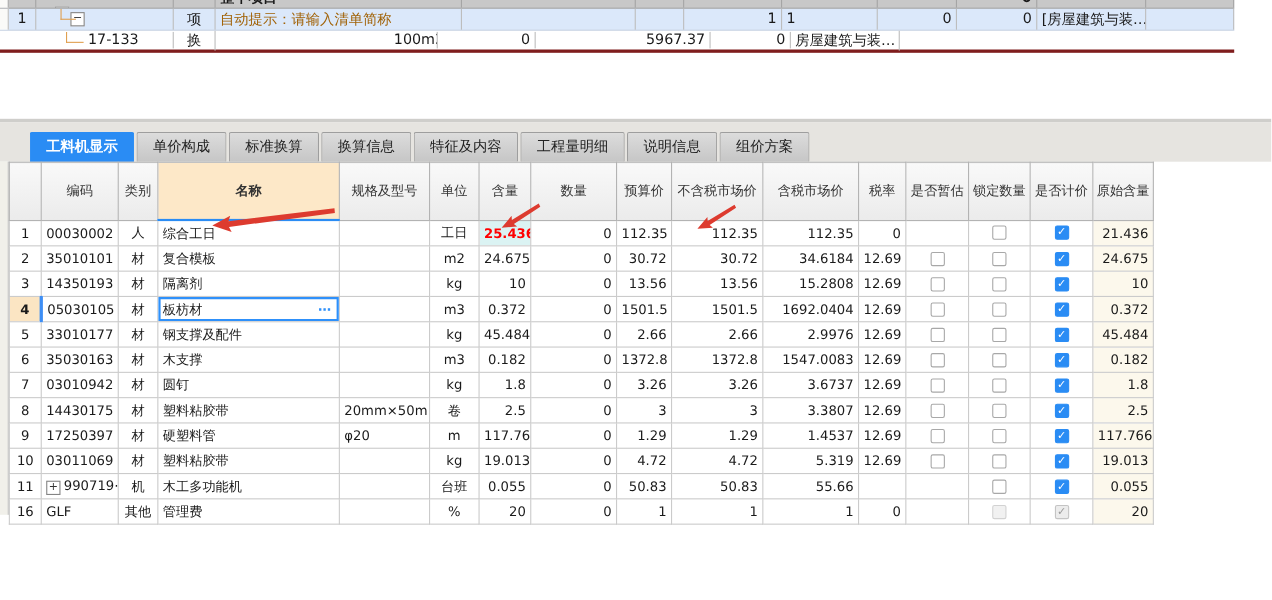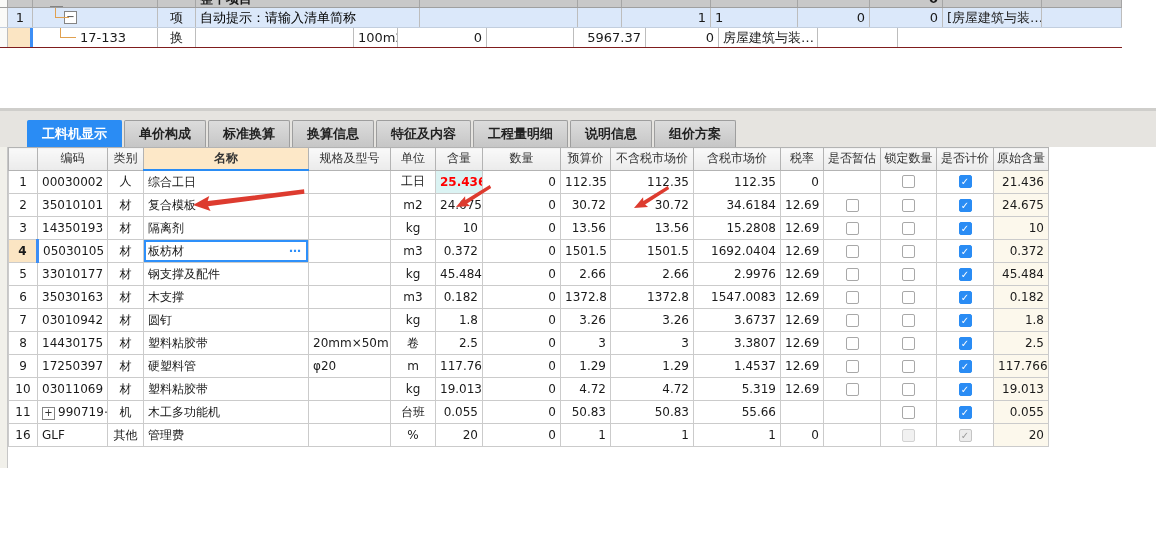--- a/index.html
+++ b/index.html
@@ -8,57 +8,57 @@
 
   
   #topgrid{position:absolute;top:0;left:0;width:1122px;}
   .tg-row{display:flex;box-sizing:border-box;}
   .tg-cell{box-sizing:border-box;border-right:1px solid #bdbdbd;overflow:hidden;white-space:nowrap;
            display:flex;align-items:center;font-size:13px;}
   .tg-group{height:8px;background:#c8c8c8;border-bottom:1px solid #9f9f9f;}
   .tg-group .tg-cell{border-right:1px solid #a5a5a5;align-items:flex-start;}
   .tg-group .clip{margin-top:-9px;line-height:16px;font-weight:bold;font-size:13px;}
   .tg-r1{height:20px;background:#dbe8fa;border-bottom:1px solid #c2cede;}
-  .tg-r2{height:20px;background:#fff;border-bottom:1px solid #7f1d1d;}
+  .tg-r2{height:20px;background:#fff;border-bottom:3px solid #7f1d1d;align-items:center;}
   .w-gut{width:8px;background:#fafaf8;}
   .w-num{width:25px;justify-content:center;}
   .w-tree{width:125px;position:relative;}
   .w-type{width:38px;justify-content:center;}
   .w-name{width:224px;padding-left:4px;}
   .w-extra{width:158px;}
   .w-unit{width:44px;padding-left:4px;}
   .w-c8{width:89px;justify-content:flex-end;padding-right:4px;}
   .w-c9{width:87px;padding-left:4px;}
   .w-c10{width:72px;justify-content:flex-end;padding-right:4px;}
   .w-c11{width:73px;justify-content:flex-end;padding-right:4px;}
   .w-c12{width:99px;padding-left:4px;}
   .w-c13{width:80px;border-right:1px solid #bdbdbd;}
   .cur-rowhead{background:#fbe5c3 !important;border-right:3px solid #3d8ef5 !important;}
   .expander{display:inline-block;width:11px;height:11px;border:1px solid #848484;background:#fff;
             line-height:9px;text-align:center;font-size:10px;color:#333;flex:none;}
   .tree-line{position:absolute;background:transparent;border-color:#e0a050;border-style:solid;border-width:0;}
-  .placeholder{color:#000000;}
+  .placeholder{color:#a16207;}
   .editcell{box-shadow:inset 0 0 0 2px #5b5b5b;background:#fff;}
 
   
   #midgap{position:absolute;top:50px;left:0;width:1156px;height:58px;background:#fff;}
   #splitline{position:absolute;top:108px;left:0;width:1156px;height:3px;background:#cfcecb;}
   #tabbar{position:absolute;top:111px;left:0;width:1156px;height:36px;background:#e6e4e0;}
   #tabs{position:absolute;left:27px;bottom:0;display:flex;align-items:flex-start;}
   .tab{height:26px;line-height:26px;padding:0 14px;margin-right:2px;font-size:13px;color:#222;
        background:linear-gradient(#dcdcdc,#c6c6c6);border:1px solid #9e9e9e;border-bottom:none;
-       border-radius:2px 2px 0 0;cursor:default;font-weight:bold;}
+       border-radius:2px 2px 0 0;cursor:default;}
   .tab.active{background:#2a8cf4;border-color:#2a8cf4;color:#fff;font-weight:bold;}
 
   
   #botgut{position:absolute;top:147px;left:0;width:8px;height:321px;background:#f1f0ea;
           border-right:1px solid #c6c6c6;box-sizing:border-box;}
   #grid{position:absolute;top:147px;left:8px;border-collapse:collapse;table-layout:fixed;width:1040px;}
   #grid th{height:19px;background:linear-gradient(#f9f9f9,#ebebeb);border:1px solid #b3b3b3;
-           font-weight:normal;color:#333;font-size:12px;padding:1px 2px;overflow:hidden;white-space:nowrap;}
+           font-weight:normal;color:#333;font-size:12px;padding:16px 2px;overflow:hidden;white-space:nowrap;}
   #grid th.name-h{background:#fde8c8;font-weight:bold;border-bottom:2px solid #2a8cf4;}
   #grid td{height:22px;border:1px solid #cbcbcb;padding:0 4px;font-size:12px;
            white-space:nowrap;overflow:hidden;background:#fff;}
   #grid td.rownum{text-align:center;background:#fff;border-color:#cbcbcb;padding:0 2px;}
   #grid td.rownum.cur{background:#fbe5c3;border-right:3px solid #3d8ef5;font-weight:bold;}
   #grid td.rt{text-align:right;}
   #grid td.ct{text-align:center;}
   #grid td.hl{background:#dbf3f3;color:#f00;font-weight:bold;text-align:center;}
   #grid td.orig{background:#fcf8ec;text-align:right;}
   #grid td.sel{box-shadow:inset 0 0 0 2px #2e90fa;position:relative;}

